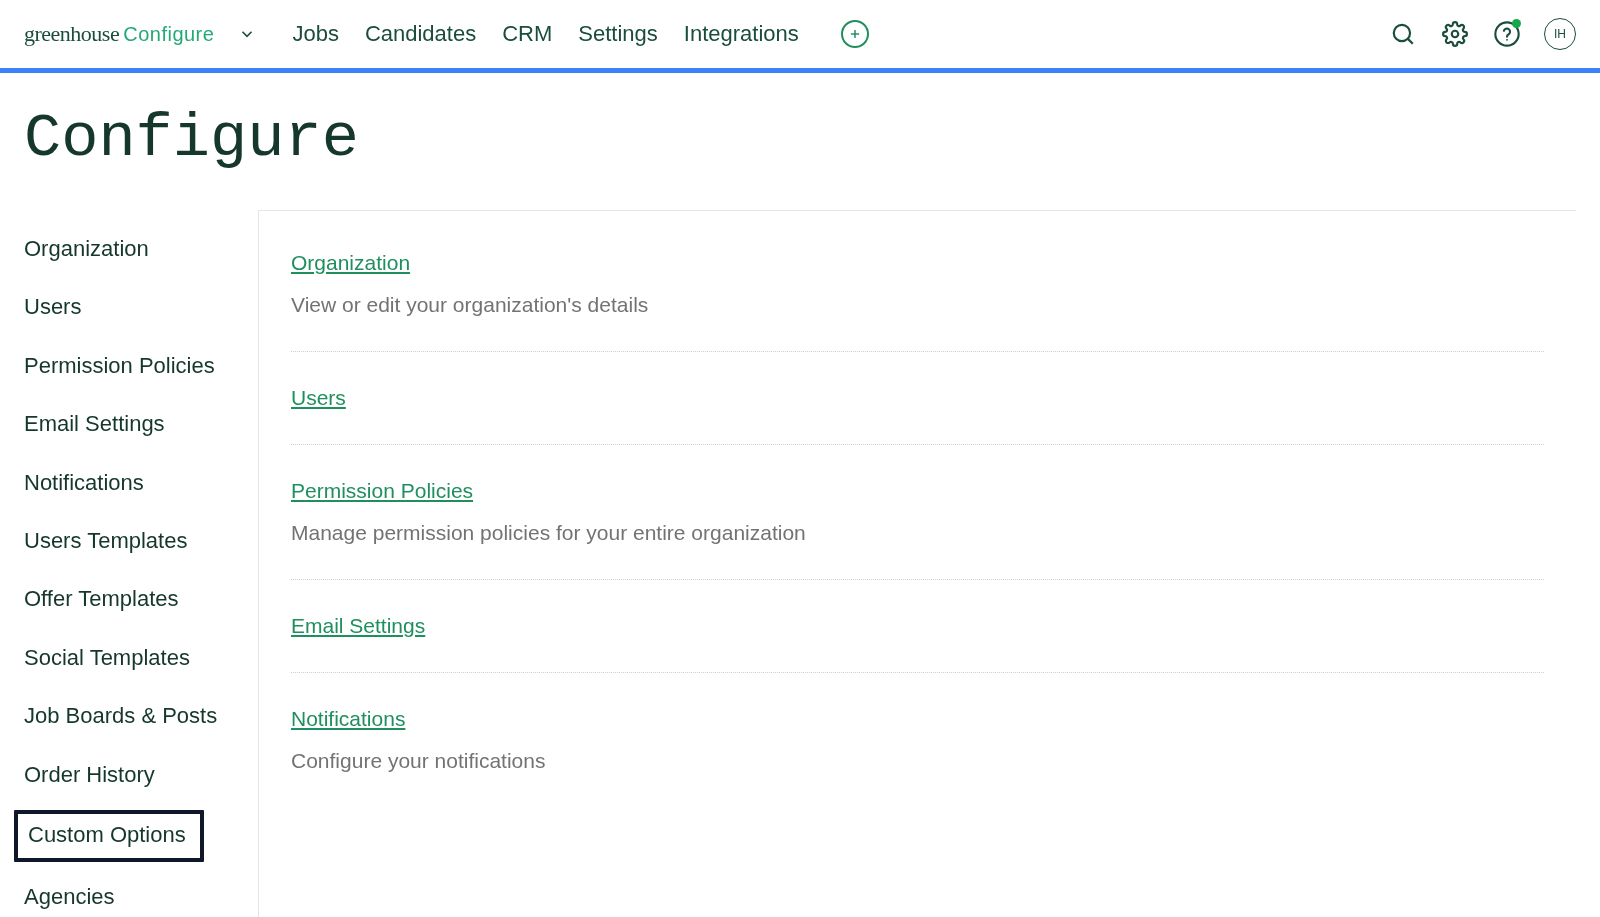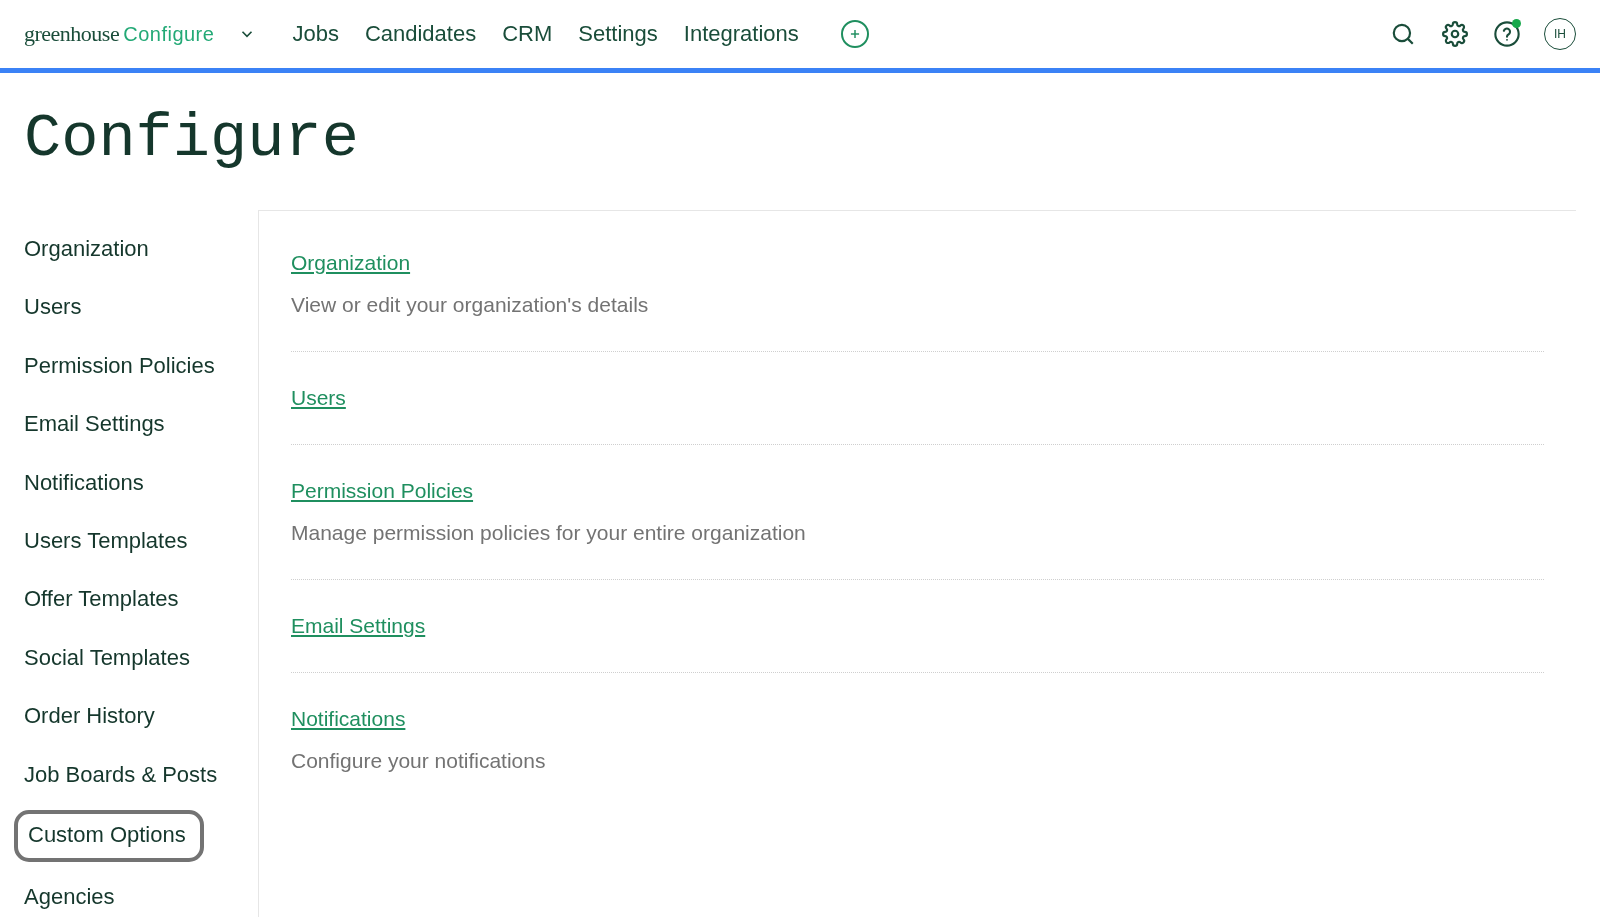--- a/index.html
+++ b/index.html
@@ -133,22 +133,22 @@
     }
     .sidebar-item {
       font-size: 22px;
       color: #15372c;
       padding: 16px 6px 16px 0;
       cursor: pointer;
       line-height: 1.2;
     }
     .sidebar-item.highlighted {
       display: inline-block;
-      border: 4px solid #737373;
-      border-radius: 15px;
+      border: 4px solid #0f172a;
+      border-radius: 1px;
       padding: 8px 14px 10px 10px;
       margin: 6px 0 6px -10px;
     }
     .main-panel {
       flex: 1;
       border: 1px solid #e6e6e6;
       border-right: none;
       border-bottom: none;
       margin-right: 24px;
       padding: 40px 32px 0 32px;
@@ -238,22 +238,22 @@
 
   <div class="sidebar">
     <div class="sidebar-item">Organization</div>
     <div class="sidebar-item">Users</div>
     <div class="sidebar-item">Permission Policies</div>
     <div class="sidebar-item">Email Settings</div>
     <div class="sidebar-item">Notifications</div>
     <div class="sidebar-item">Users Templates</div>
     <div class="sidebar-item">Offer Templates</div>
     <div class="sidebar-item">Social Templates</div>
+    <div class="sidebar-item">Job Boards &amp; Posts</div>
     <div class="sidebar-item">Order History</div>
-    <div class="sidebar-item">Job Boards &amp; Posts</div>
     <div><span class="sidebar-item highlighted">Custom Options</span></div>
     <div class="sidebar-item">Agencies</div>
   </div>
 
   <div class="main-panel">
 
     <div class="config-item">
       <a class="config-title">Organization</a>
       <div class="config-desc">View or edit your organization's details</div>
     </div>

